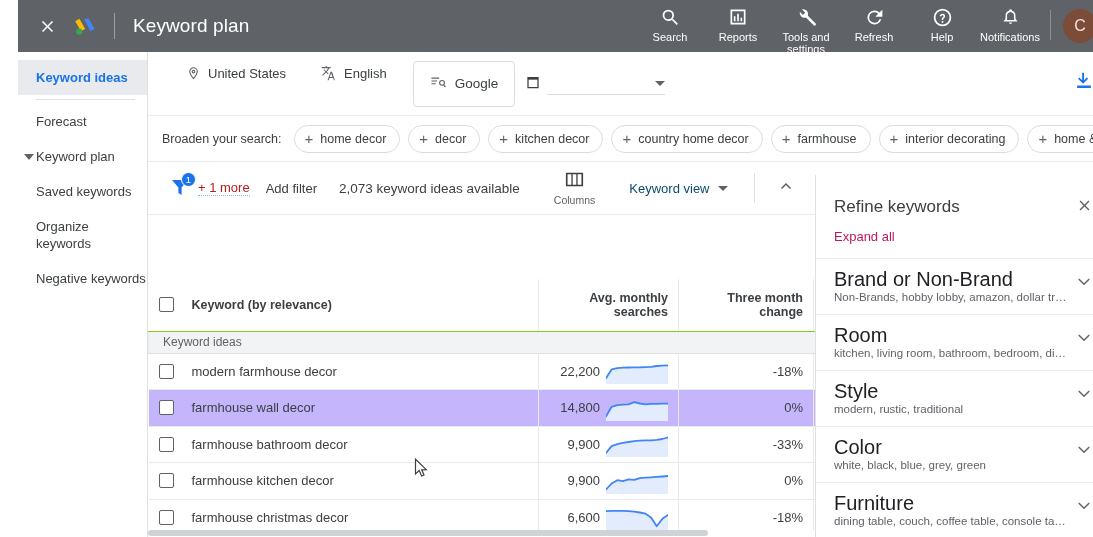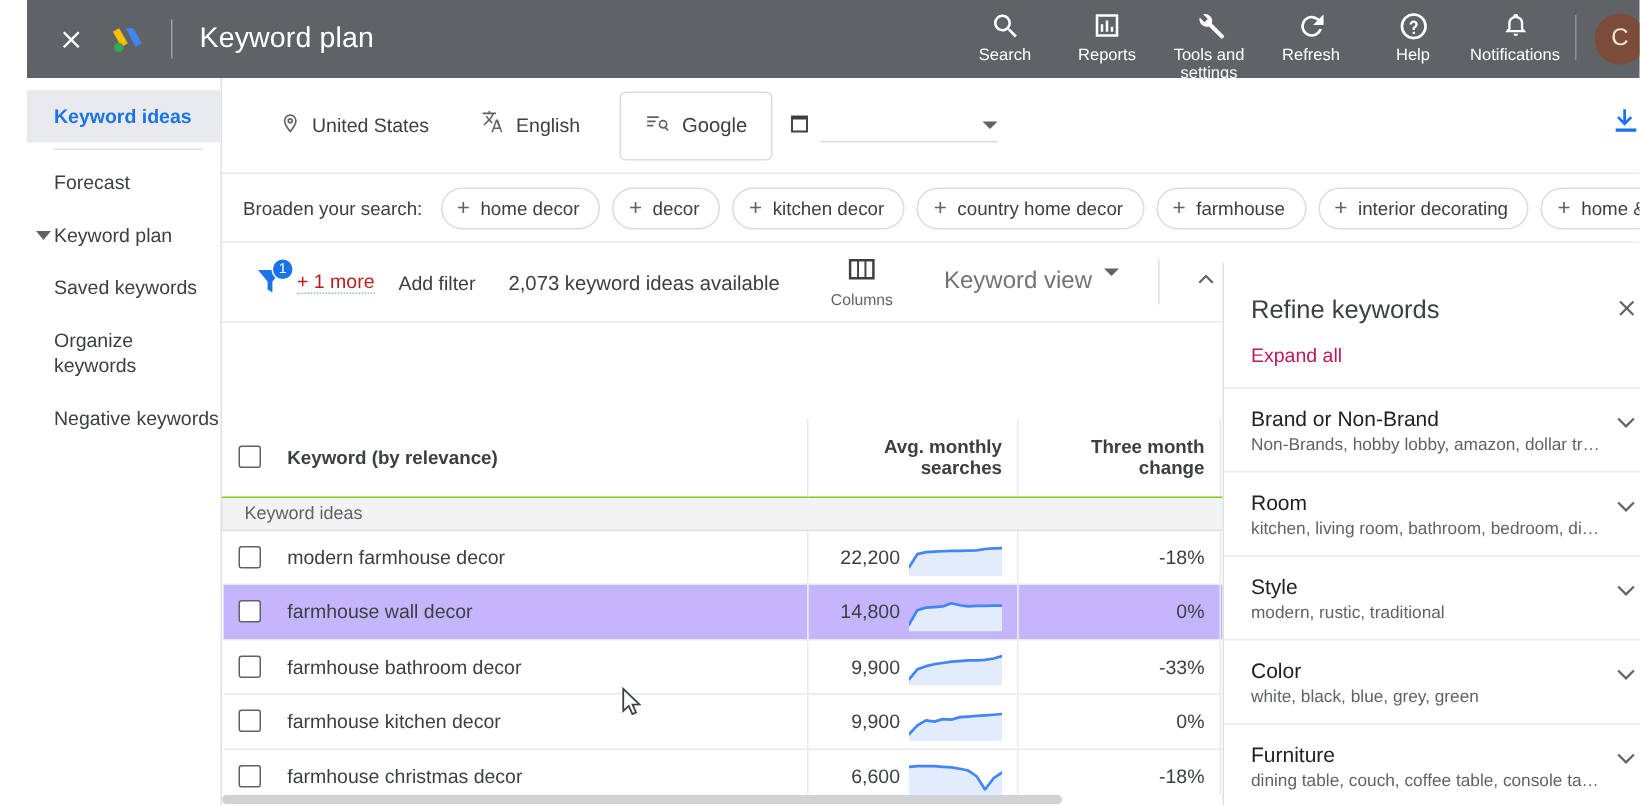--- a/index.html
+++ b/index.html
@@ -48,21 +48,21 @@
 
   
   .main { position:absolute; left:130px; top:52px; width:963px; height:485px;
     background:#fff; }
 
   .searchrow { height:64px; display:flex; align-items:center; padding:0 0 0 14px;
     border-bottom:1px solid #e8eaed; position:relative; }
   .searchbox { width:242px; height:40px; background:#f1f3f4; border-radius:4px;
     display:flex; align-items:center; padding:0 12px; cursor:text; }
   .searchbox .txt { font-size:13.5px; color:#3c4043; margin-left:12px; }
-  .chipbtn { display:flex; align-items:center; height:36px; padding:0 10px;
+  .chipbtn { display:flex; align-items:flex-start; height:36px; padding:0 10px;
     margin-left:14px; cursor:pointer; color:#3c4043; font-size:13px; }
   .chipbtn .t { margin-left:7px; }
   .netbox { display:flex; align-items:center; height:46px; padding:0 16px;
     margin-left:16px; border:1px solid #dadce0; border-radius:4px; cursor:pointer;
     font-size:13.5px; }
   .netbox .t { margin-left:8px; }
   .daterange { display:flex; align-items:center; margin-left:10px; cursor:pointer; }
   .dr-line { width:118px; border-bottom:1px solid #dadce0; height:22px;
     margin-left:6px; display:flex; align-items:center; justify-content:flex-end; }
   .caret-sm { width:0;height:0;border-left:5px solid transparent;
@@ -88,22 +88,22 @@
     border-radius:50%; background:#1a73e8; color:#fff; font-size:9.5px;
     display:flex; align-items:center; justify-content:center;
     border:1.5px solid #fff; }
   .lnk { color:#b91c1c; font-size:13px; cursor:pointer;
     border-bottom:1px dotted #8ab4f8; }
   .tbtn { font-size:13px; color:#3c4043; margin-left:16px; cursor:pointer; }
   .count { font-size:13.5px; color:#3c4043; margin-left:22px; }
   .colbtn { display:flex; flex-direction:column; align-items:center;
     margin-left:34px; cursor:pointer; }
   .colbtn .lbl { font-size:10.5px; color:#5f6368; margin-top:2px; }
-  .viewsel { display:flex; align-items:flex-start; margin-left:34px; cursor:pointer;
-    font-size:16px; color:#737373; }
+  .viewsel { display:flex; align-items:center; margin-left:34px; cursor:pointer;
+    font-size:13px; color:#0c4a6e; }
   .vdiv { width:1px; height:30px; background:#e0e0e0; margin-left:26px; }
   .collapse { margin-left:22px; cursor:pointer; }
 
   
   .tablewrap { position:absolute; left:0; top:227px; width:795px; height:258px;
     overflow:hidden; }
   table.kw { width:795px; border-collapse:collapse; table-layout:fixed; }
   table.kw th { border-bottom:1px solid #84cc16; border-left:1px solid #e8eaed;
     font-weight:bold; font-size:12.5px; color:#3c4043; padding:8px 10px;
     vertical-align:middle; height:52px; }
@@ -139,21 +139,21 @@
   .refine { position:absolute; left:797px; top:175px; width:296px; height:362px;
     background:#fff; border-left:1px solid #e0e0e0; }
   .refine-hd { padding:22px 18px 0 18px; display:flex; align-items:flex-start; }
   .refine-title { font-size:17px; color:#3c4043; }
   .refine-x { margin-left:auto; cursor:pointer; }
   .expandall { color:#be185d; font-size:13px; padding:12px 0 14px 18px;
     cursor:pointer; }
   .rsec { border-top:1px solid #e8eaed; padding:11px 18px 11px 18px;
     display:flex; align-items:flex-start; cursor:pointer; }
   .rsec .tx { flex:1; min-width:0; }
-  .rsec .nm { font-size:14px; color:#202124; line-height:19px; }
+  .rsec .nm { font-size:20px; color:#202124; line-height:19px; }
   .rsec .sub { font-size:11.5px; color:#5f6368; margin-top:2px;
     white-space:nowrap; overflow:hidden; text-overflow:ellipsis; }
   .chev { margin-top:6px; margin-left:8px; flex:none; }
 
   .cursor { position:absolute; left:396px; top:458px; pointer-events:none; }
 </style>
 </head>
 <body>
 
 <div class="app">

